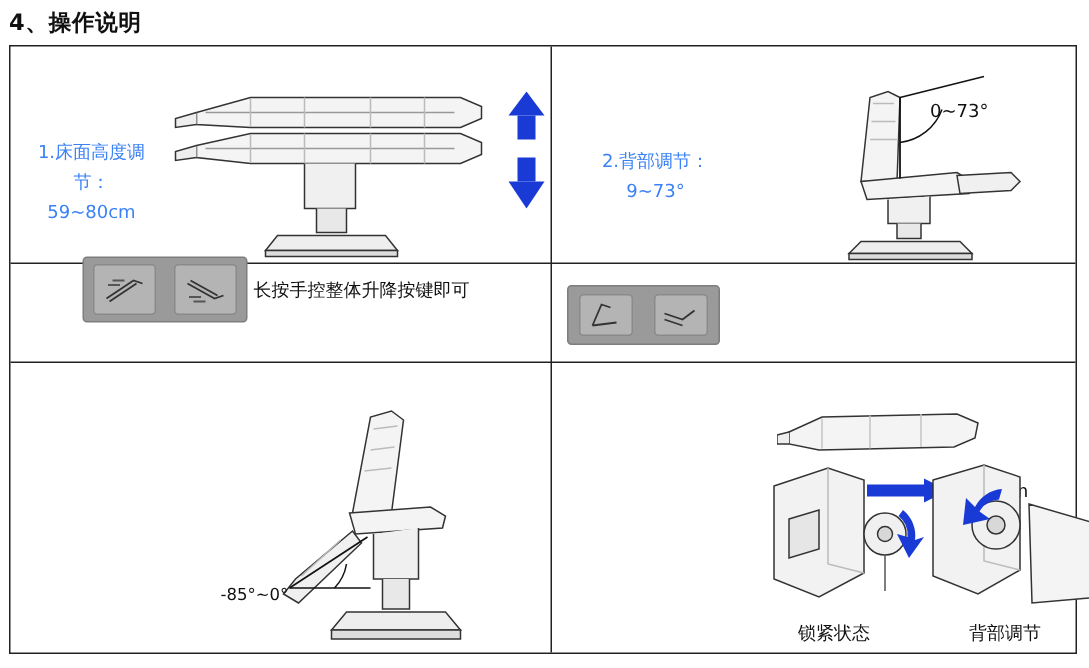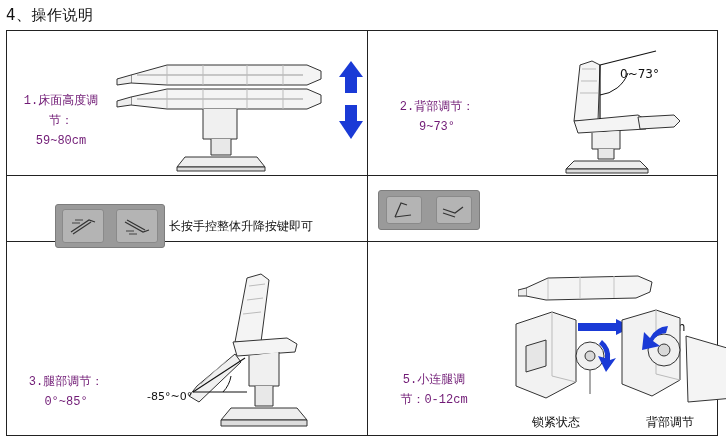--- a/index.html
+++ b/index.html
@@ -10,21 +10,21 @@
   body {
     width: 726px;
     height: 445px;
     font-family: "DejaVu Sans", "Liberation Sans", sans-serif;
     color: #111;
     position: relative;
     overflow: hidden;
   }
   .page-title {
     font-size: 15px;
-    font-weight: normal;
+    font-weight: bold;
     margin: 6px 0 4px 6px;
     letter-spacing: 0.5px;
   }
   .grid {
     position: absolute;
     left: 6px;
     top: 30px;
     width: 712px;
     height: 406px;
     border: 1px solid #222;
@@ -45,24 +45,23 @@
     background: #222;
   }
   .cell {
     position: absolute;
     box-sizing: border-box;
   }
   .caption {
     position: absolute;
     font-size: 12px;
     line-height: 20px;
-    color: #701a75;
+    color: #3b82f6;
     text-align: center;
     white-space: pre-line;
-    font-family: Liberation Mono, monospace;
   }
   
   .remote {
     position: absolute;
     background: #9a9a9a;
     border: 1px solid #7d7d7d;
     border-radius: 3px;
     display: flex;
     align-items: center;
     justify-content: space-around;
@@ -175,21 +174,21 @@
 
         <path d="M112 30 L112 84" stroke="#111" stroke-width="1.2"></path>
         <path d="M112 30 L168 16" stroke="#111" stroke-width="1.2"></path>
         <path d="M112 60 A 34 34 0 0 0 140 38" stroke="#111" stroke-width="1"></path>
       </g>
     </svg>
 
     <div class="label-angle" style="left:252px;top:36px;">0~73°</div>
   </div>
 
-  <div class="cell" style="left:0;top:161px;width:360px;height:65px;">
+  <div class="cell" style="left:0;top:128px;width:360px;height:65px;">
     <div class="remote" style="left:48px;top:12px;width:108px;height:42px;">
       <div class="btn">
         <svg width="40" height="32" viewBox="0 0 40 32">
             <g stroke="#333" fill="none" stroke-width="1.2">
               <path d="M8 22 L26 10 L32 12"></path>
               <path d="M10 24 L28 12"></path>
               <path d="M12 10 L20 10" stroke="#555"></path>
               <path d="M9 13 L17 13" stroke="#555"></path>
             </g>
           </svg>
@@ -223,24 +222,20 @@
             <g stroke="#333" fill="none" stroke-width="1.2">
               <path d="M6 12 L18 16 L26 10"></path>
               <path d="M6 16 L18 20"></path>
             </g>
           </svg>
       </div>
     </div>
   </div>
 
   <div class="cell" style="left:0;top:211px;width:360px;height:194px;">
-    <div class="caption" style="left:4px;top:110px;width:110px;">
-      <span>3.</span><span>腿部调节：
-0°~85°</span>
-    </div>
 
     <svg width="220" height="190" viewBox="0 0 220 190" style="position:absolute;left:120px;top:4px;">
       <g fill="none" stroke="#333" stroke-width="1">
 
         <path d="M108 96 L120 32 L134 28 L142 34 L134 96 Z" fill="#f4f4f4"></path>
         <path d="M122 40 L138 38 M120 54 L136 52 M116 68 L134 66" stroke="#bbb"></path>
 
         <path d="M106 96 L160 92 L170 98 L168 106 L110 110 Z" fill="#f4f4f4"></path>
 
         <path d="M108 108 L70 140 L62 150 L72 156 L114 116 Z" fill="#f0f0f0"></path>
@@ -255,24 +250,20 @@
         <path d="M66 146 L118 112" stroke="#111" stroke-width="1.1"></path>
         <path d="M66 146 L120 146" stroke="#111" stroke-width="1.1"></path>
         <path d="M96 146 A 30 30 0 0 0 104 130" stroke="#111" stroke-width="1"></path>
       </g>
     </svg>
 
     <div class="measure" style="left:140px;top:148px;">-85°~0°</div>
   </div>
 
   <div class="cell" style="left:361px;top:211px;width:350px;height:194px;">
-    <div class="caption" style="left:6px;top:108px;width:120px;">
-      <span>5.</span><span>小连腿调
-节：0-12cm</span>
-    </div>
 
     <svg width="160" height="56" viewBox="0 0 160 56" style="position:absolute;left:150px;top:22px;">
       <g fill="none" stroke="#333" stroke-width="1">
         <path d="M8 24 L30 14 L120 12 L134 18 L132 28 L118 34 L28 36 L8 32 Z" fill="#f4f4f4"></path>
         <path d="M30 15 L30 35 M62 13 L62 35 M96 12 L96 34" stroke="#c4c4c4"></path>
         <path d="M8 24 L0 26 L0 32 L8 32" fill="#eee"></path>
       </g>
     </svg>
 
     <svg width="56" height="18" viewBox="0 0 56 18" style="position:absolute;left:210px;top:76px;">

